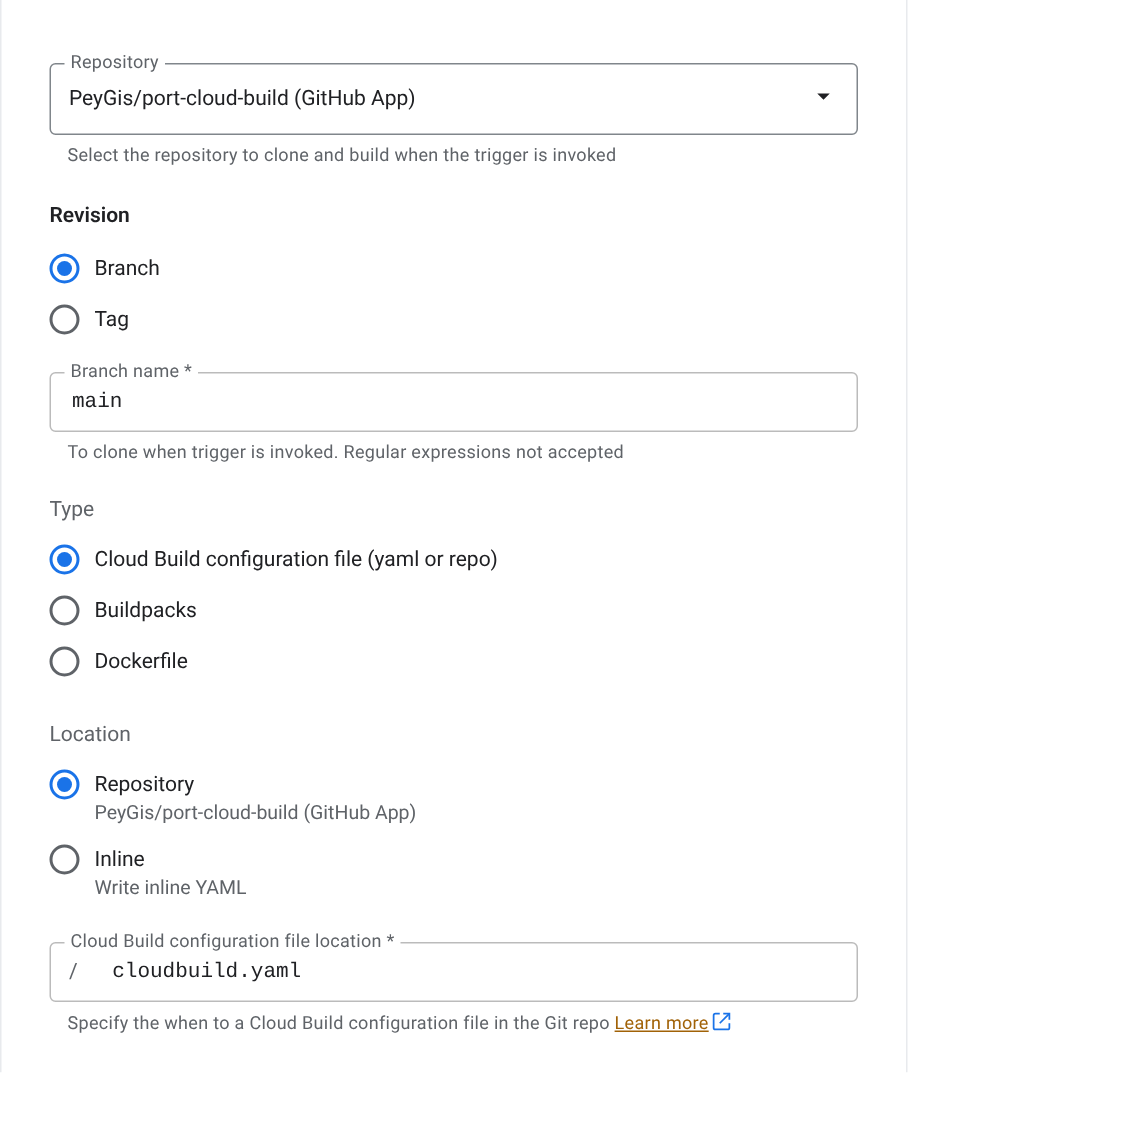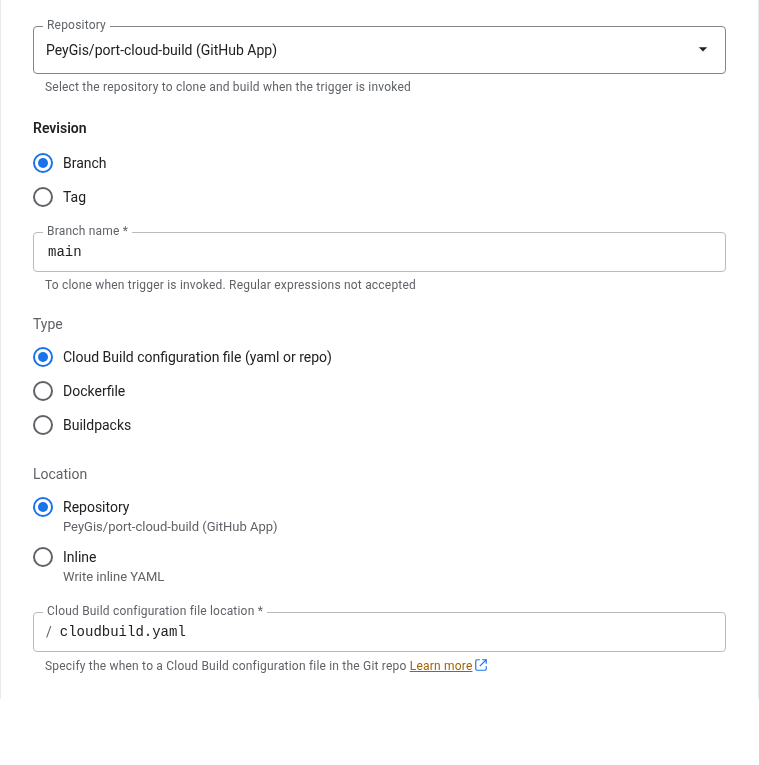--- a/index.html
+++ b/index.html
@@ -5,24 +5,24 @@
   * { box-sizing: border-box; }
   body {
     font-family: Roboto, "Segoe UI", Arial, sans-serif;
     margin: 0;
     padding: 0;
     color: #202124;
     background: #fff;
     font-size: 13px;
   }
   .page {
-    width: 759px;
+    width: 605px;
     border-left: 1px solid #e8eaed;
     border-right: 1px solid #e8eaed;
-    padding: 20px 32px 24px 32px;
+    padding: 36px 32px 24px 32px;
   }
   .field-outlined {
     position: relative;
     border: 1px solid #80868b;
     border-radius: 4px;
     height: 44px;
     display: flex;
     align-items: center;
     margin-top: 6px;
     padding: 0 12px;
@@ -117,21 +117,21 @@
     outline: none;
     width: 100%;
     font-size: 14px;
     color: #202124;
     font-family: Liberation Mono, monospace;
     background: transparent;
   }
   .config-location-field {
     display: flex;
     align-items: center;
-    gap: 6px;
+    gap: 21px;
   }
   .slash {
     color: #5f6368;
     font-size: 14px;
   }
   .learn-more {
     color: #a16207;
     text-decoration: underline;
     cursor: pointer;
   }
@@ -178,25 +178,25 @@
 
 
   <div class="section-label-small">Type</div>
 
   <div class="radio-row">
     <div class="radio-circle selected"></div>
     <div class="radio-label">Cloud Build configuration file (yaml or repo)</div>
   </div>
   <div class="radio-row">
     <div class="radio-circle"></div>
+    <div class="radio-label">Buildpacks</div>
+  </div>
+  <div class="radio-row">
+    <div class="radio-circle"></div>
     <div class="radio-label">Dockerfile</div>
-  </div>
-  <div class="radio-row">
-    <div class="radio-circle"></div>
-    <div class="radio-label">Buildpacks</div>
   </div>
 
   <div class="section-label-small">Location</div>
 
   <div class="radio-row">
     <div class="radio-circle selected"></div>
     <div>
       <div class="radio-label">Repository</div>
       <div class="radio-sublabel">PeyGis/port-cloud-build (GitHub App)</div>
     </div>

